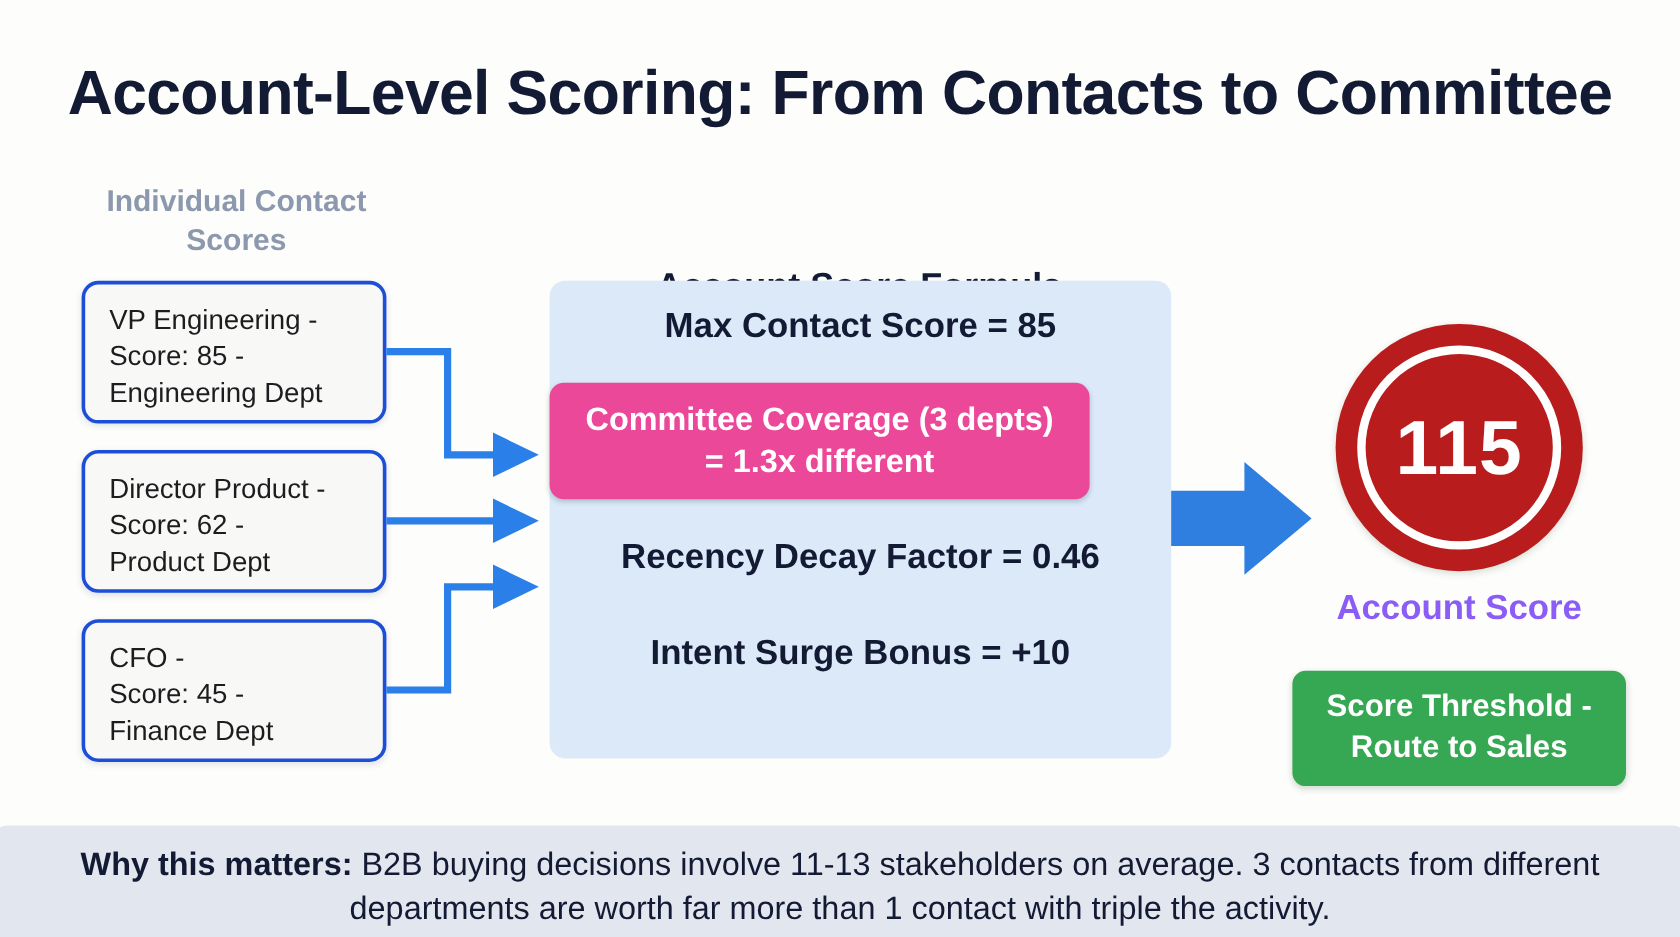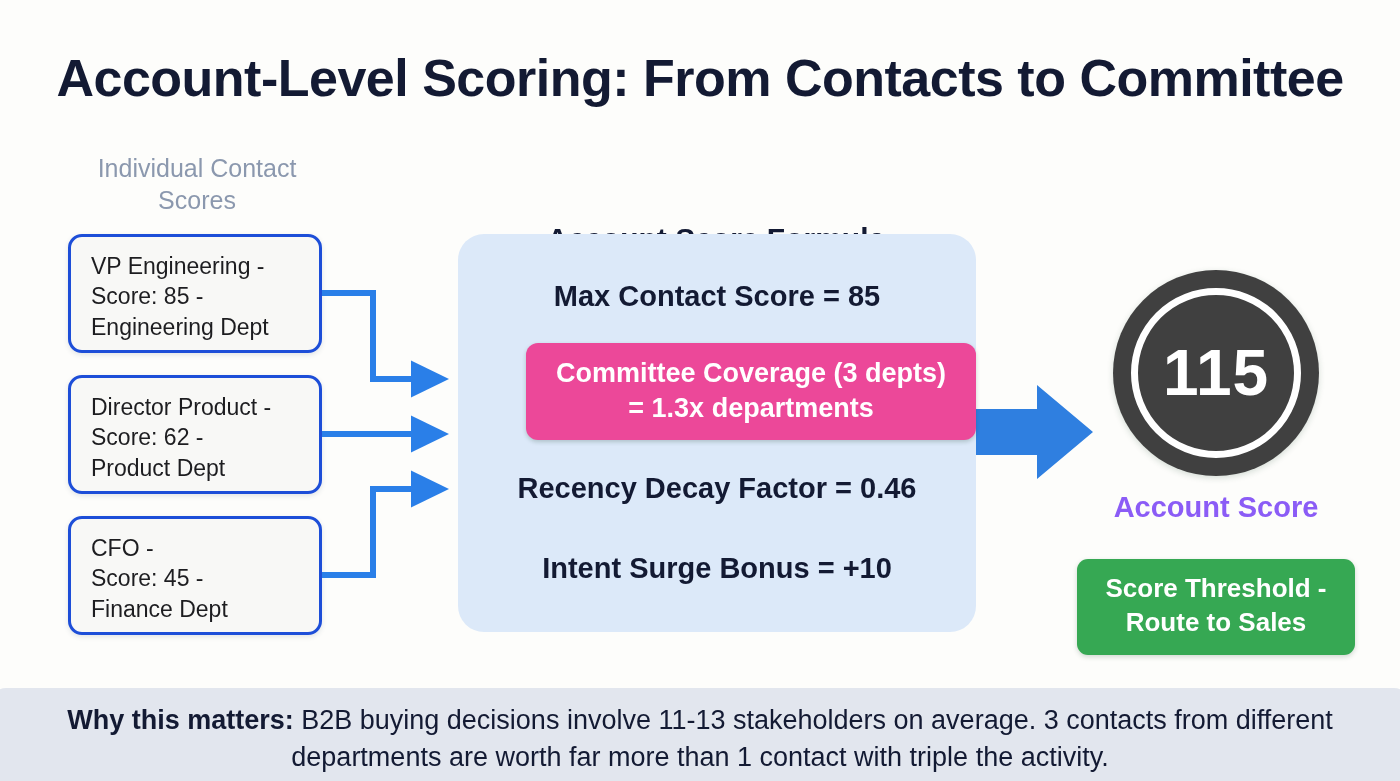--- a/index.html
+++ b/index.html
@@ -35,21 +35,21 @@
   }
 
   
   .col-heading {
     position: absolute;
     left: 58px;
     top: 152px;
     width: 278px;
     text-align: center;
     font-size: 25px;
-    font-weight: normal;
+    font-weight: bold;
     line-height: 1.28;
     color: #8b98ae;
   }
 
   .contact-card {
     position: absolute;
     left: 68px;
     width: 254px;
     box-sizing: border-box;
     border: 3px solid #1d4ed8;
@@ -88,26 +88,26 @@
     margin-top: 44px;
   }
   .formula-panel {
     position: absolute;
     left: 458px;
     top: 234px;
     width: 518px;
     height: 398px;
     box-sizing: border-box;
     background: #dce9f9;
-    border-radius: 26px;
+    border-radius: 13px;
     display: flex;
     flex-direction: column;
-    align-items: flex-end;
+    align-items: flex-start;
     justify-content: flex-start;
-    padding-top: 46px;
+    padding-top: 22px;
   }
   .formula-line {
     width: 100%;
     text-align: center;
     font-size: 29px;
     font-weight: bold;
     color: #131a33;
   }
   .fl-max   { margin-bottom: 30px; }
   .fl-rec   { margin-top: 32px; }
@@ -128,21 +128,21 @@
   }
 
   
   .score-circle {
     position: absolute;
     left: 1113px;
     top: 270px;
     width: 206px;
     height: 206px;
     border-radius: 50%;
-    background: #404040;
+    background: #b91c1c;
     box-shadow: 0 2px 6px rgba(30,70,45,0.18);
   }
   .score-circle .ring {
     position: absolute;
     left: 18px;
     top: 18px;
     right: 18px;
     bottom: 18px;
     border: 7px solid #ffffff;
     border-radius: 50%;
@@ -256,21 +256,21 @@
     <path d="M975,409 L1037,409 L1037,385 L1093,432 L1037,479 L1037,455 L975,455 z" fill="#2f7fe0"></path>
   </svg>
 
   <div class="formula-heading">Account Score Formula</div>
 
   <div class="formula-panel">
     <div class="formula-line fl-max">Max Contact Score = 85</div>
 
     <div class="highlight-band">
       <div>Committee Coverage (3 depts)</div>
-      <div>= 1.3x departments</div>
+      <div>= 1.3x different</div>
     </div>
 
     <div class="formula-line fl-rec">Recency Decay Factor = 0.46</div>
     <div class="formula-line fl-intent">Intent Surge Bonus = +10</div>
   </div>
 
   <div class="score-circle">
     <div class="ring"></div>
     <div class="score-value">115</div>
   </div>

